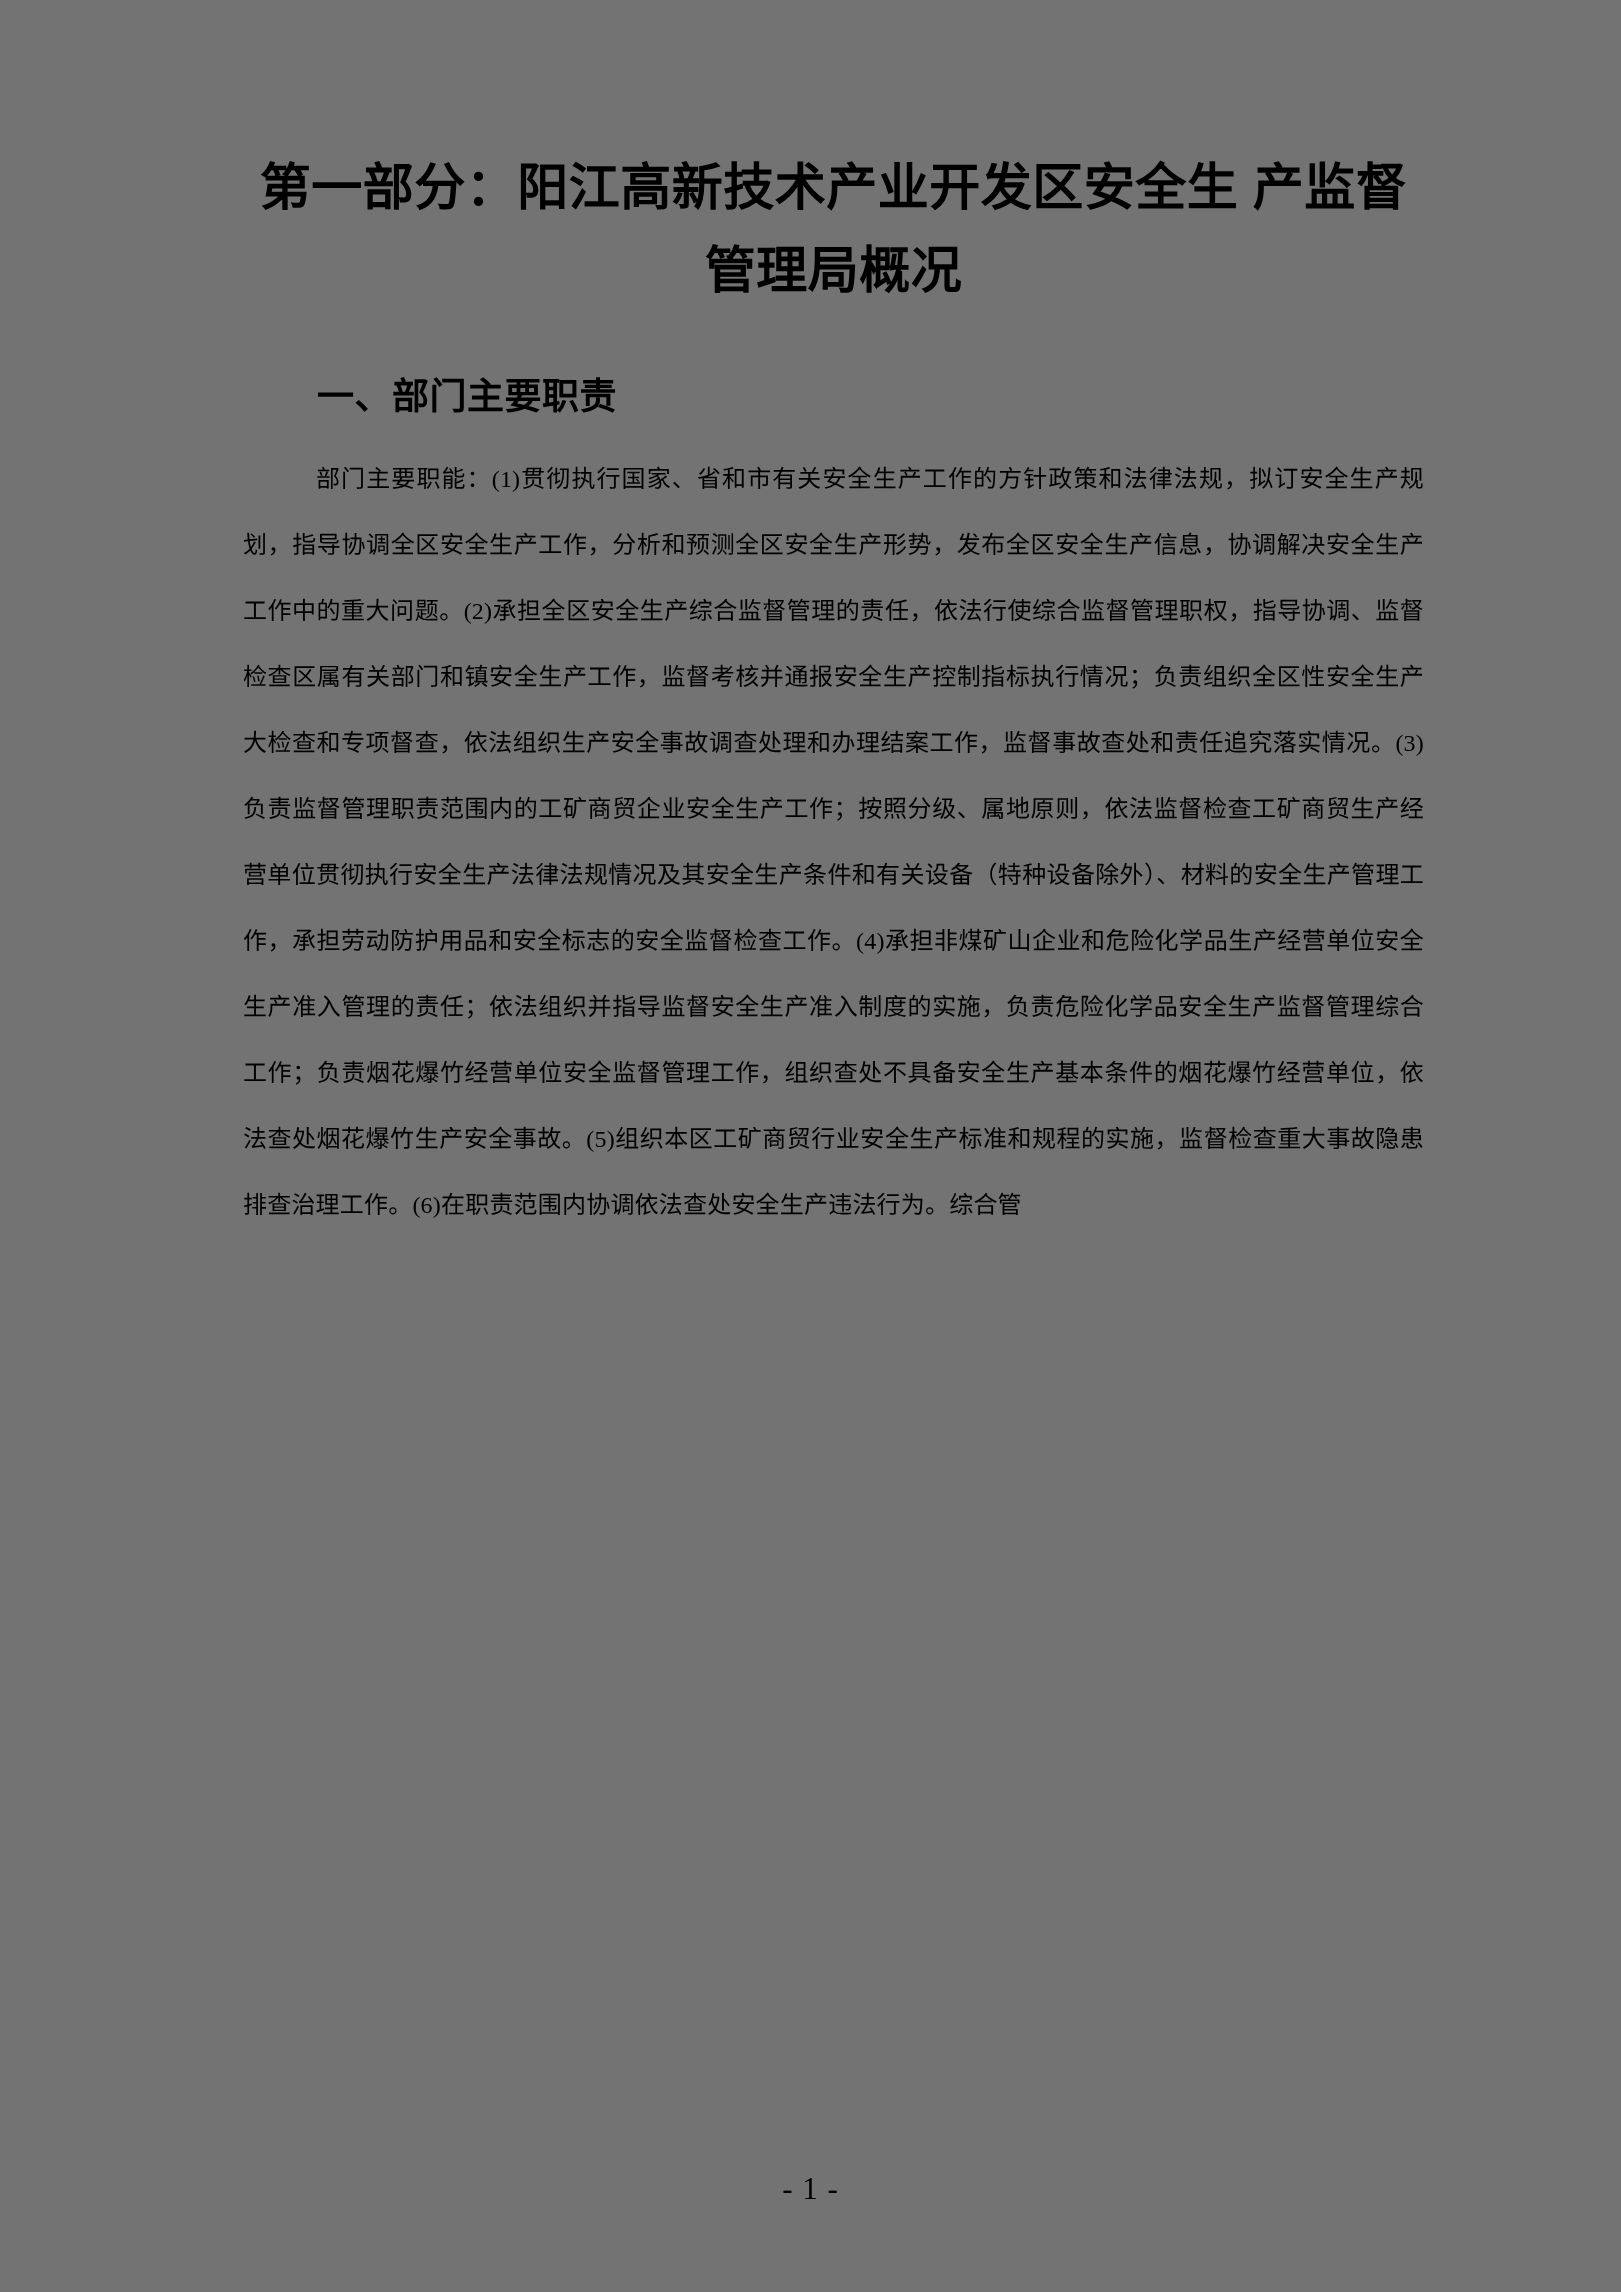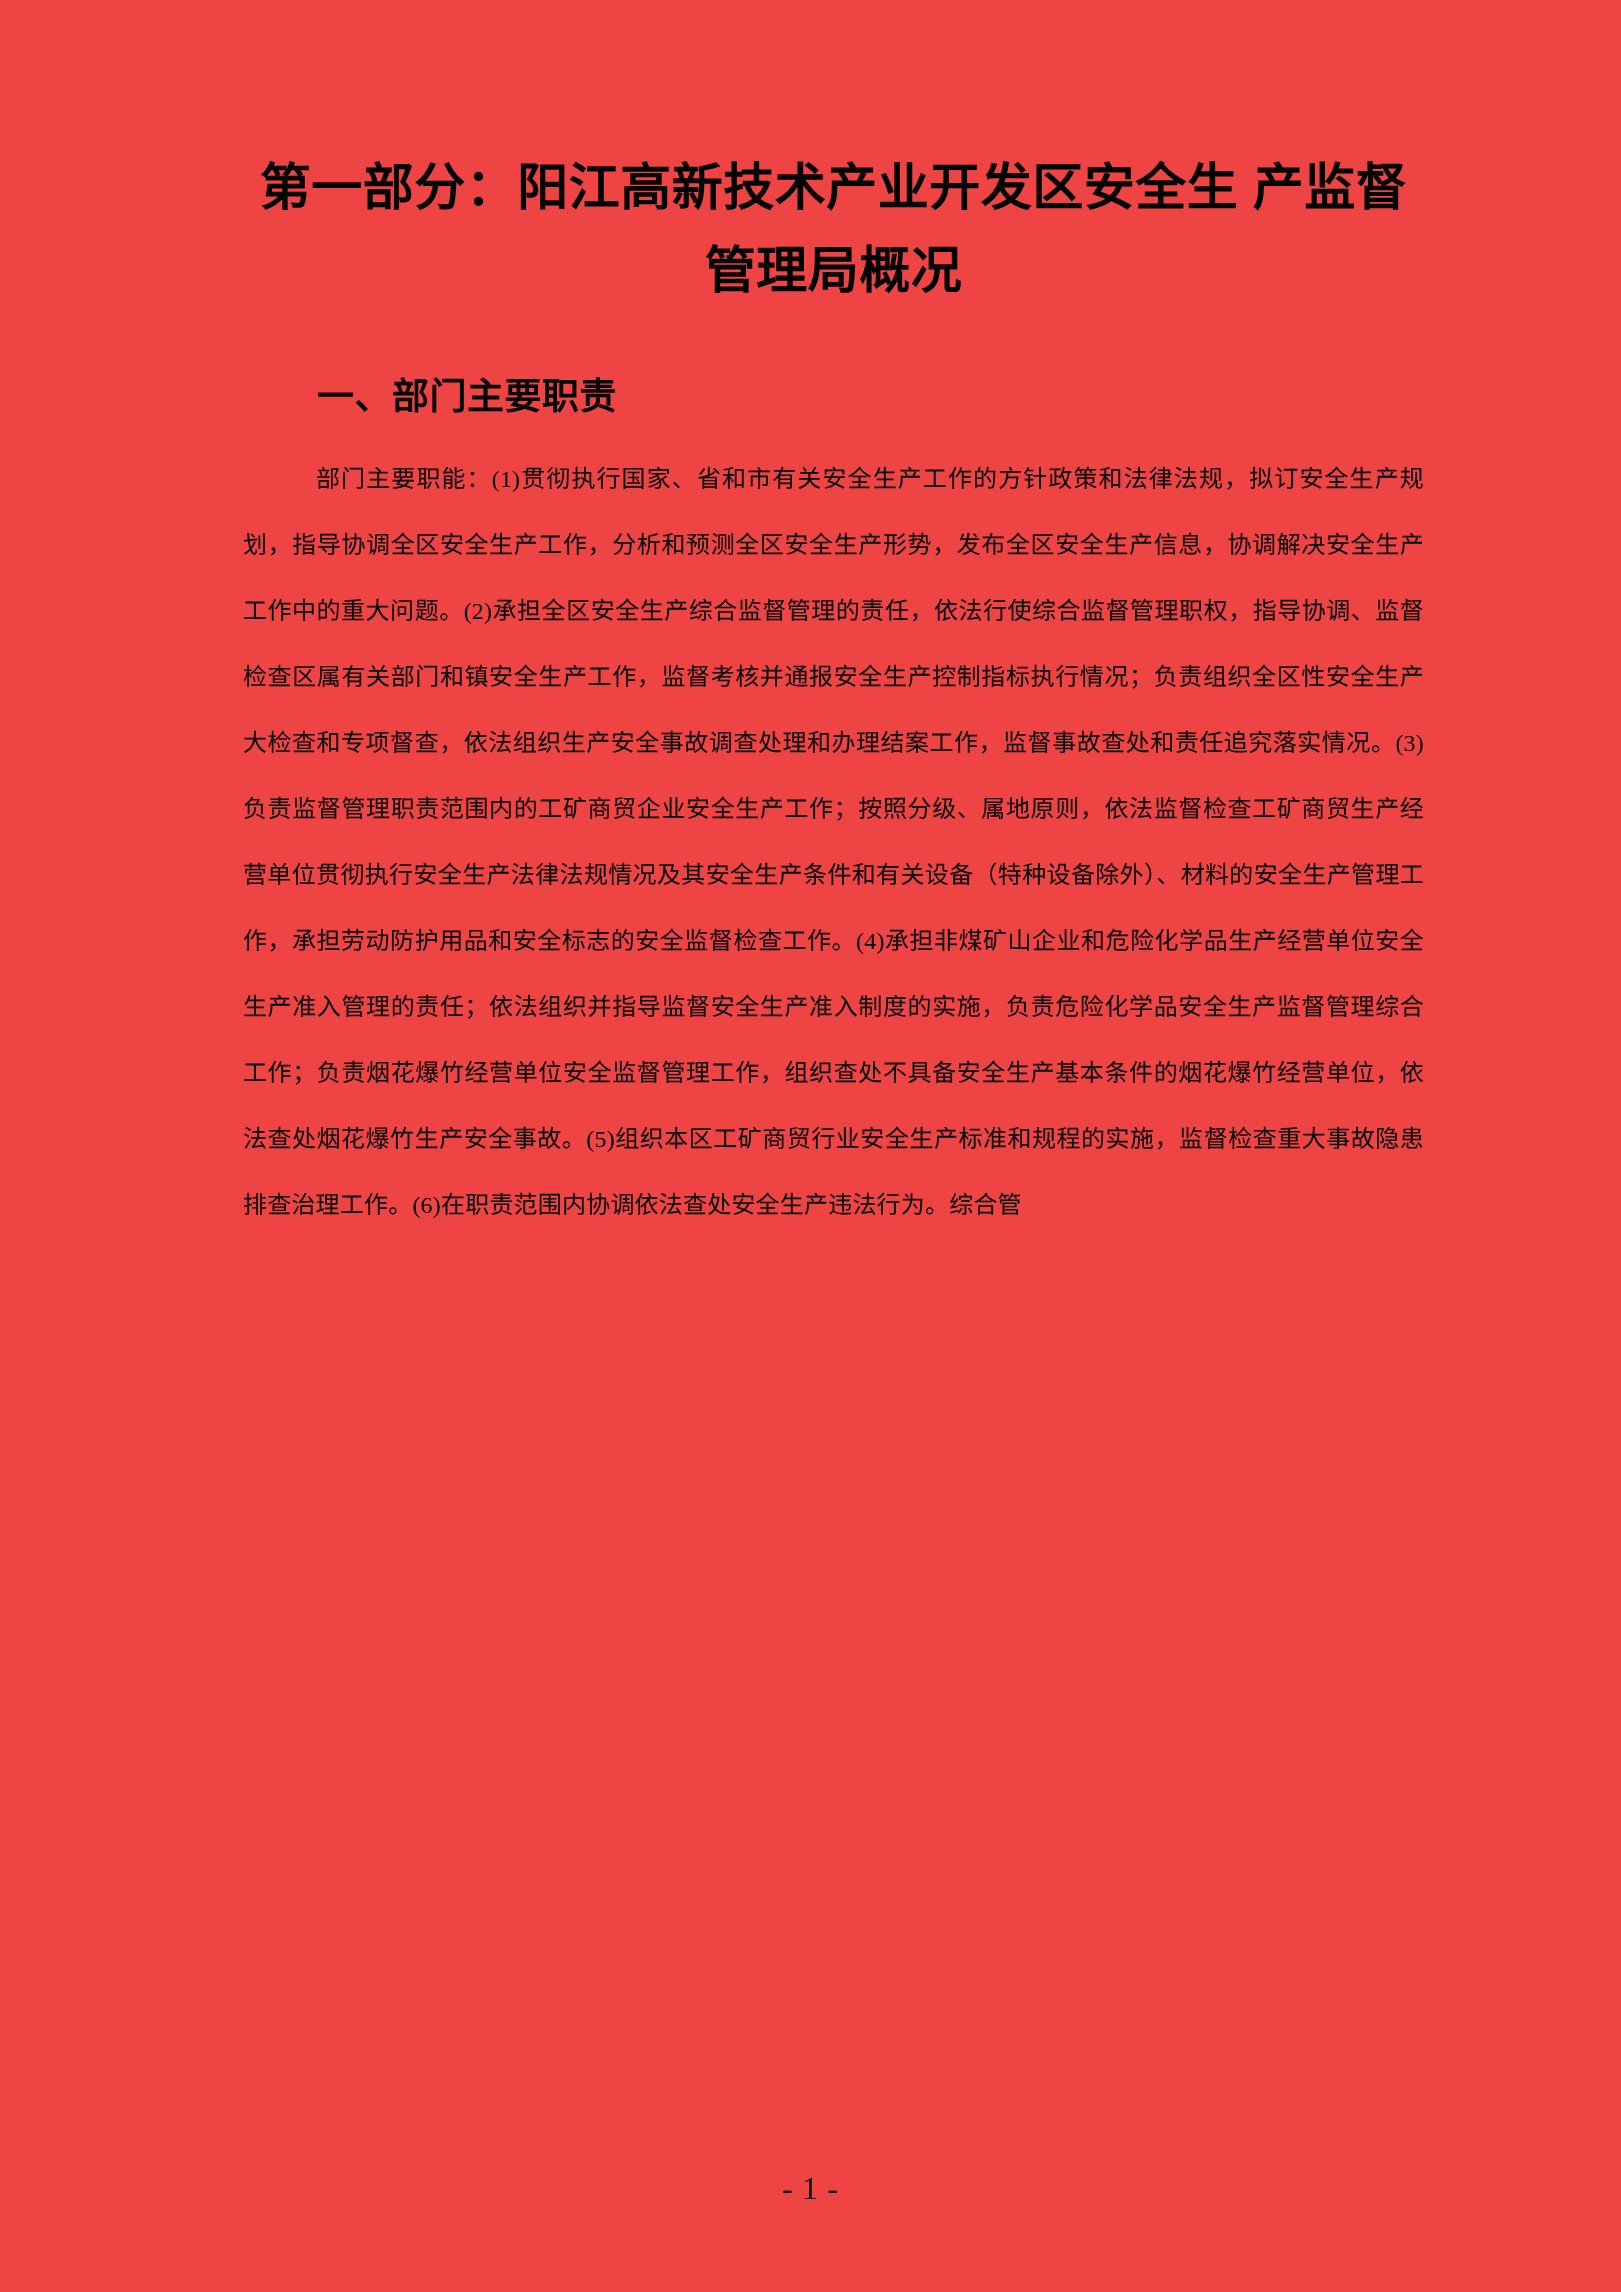--- a/index.html
+++ b/index.html
@@ -6,21 +6,21 @@
   html, body {
     margin: 0;
     padding: 0;
     background: #ffffff;
   }
   .page {
     position: relative;
     width: 1621px;
     height: 2293px;
     margin: 0 auto;
-    background: #ef4444;
+    background: #737373;
     box-sizing: border-box;
     overflow: hidden;
   }
   .content {
     position: absolute;
     left: 243px;
     top: 147px;
     width: 1181px;
   }
   .doc-title {

